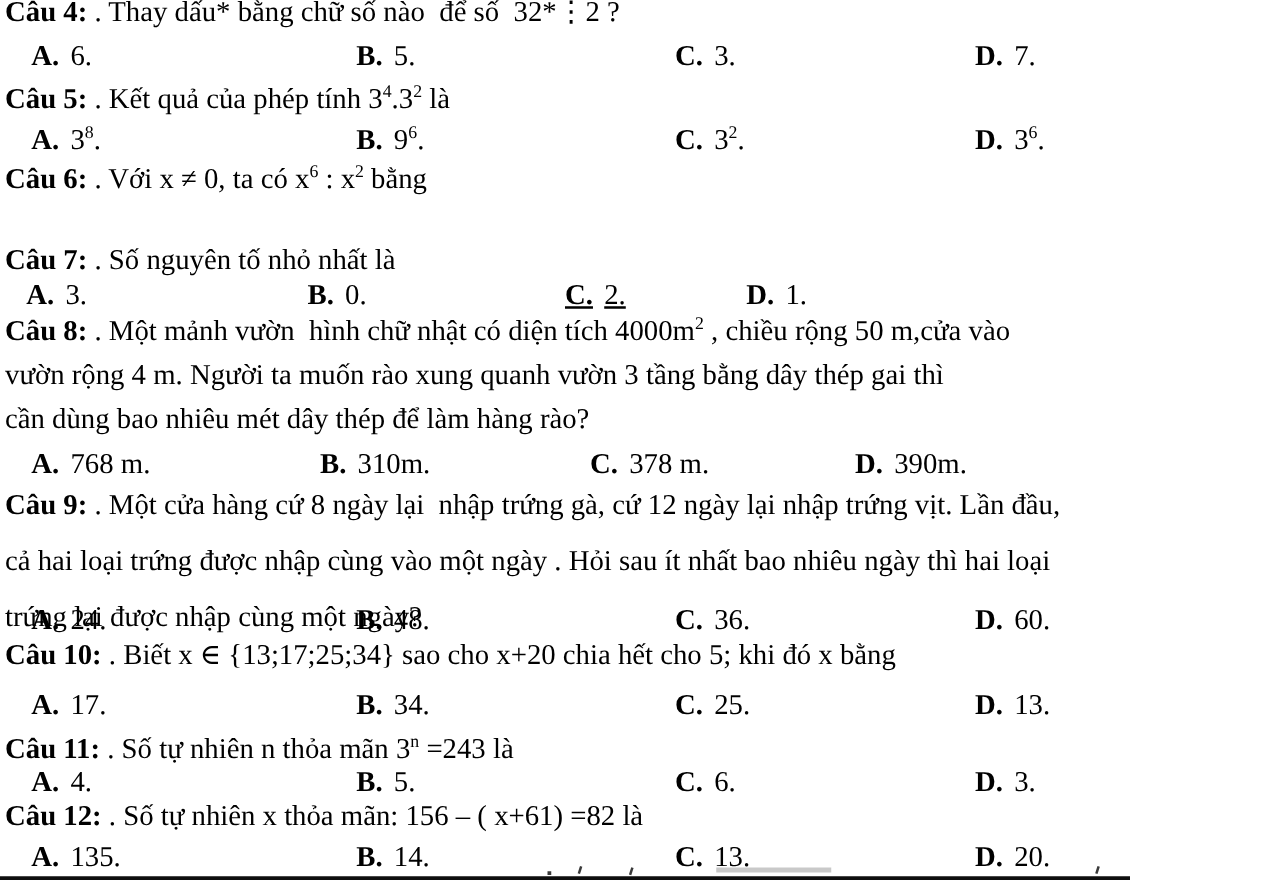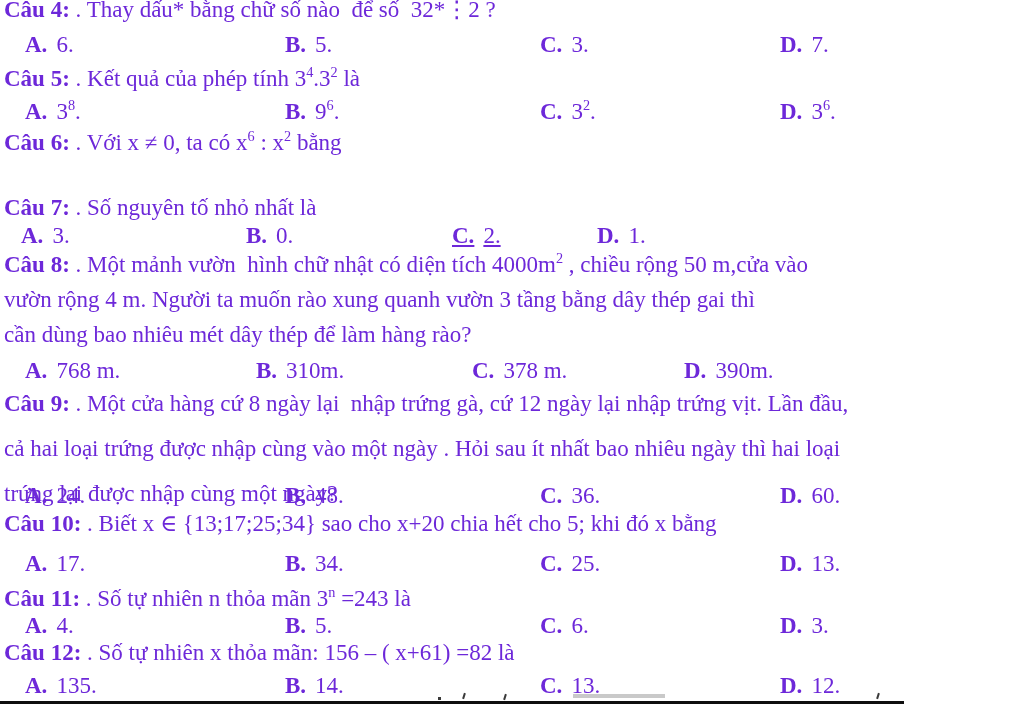--- a/index.html
+++ b/index.html
@@ -1,21 +1,21 @@
 <!DOCTYPE html>
 <html><head>
 <meta charset="utf-8">
 <style>
   html, body { margin: 0; padding: 0; background: #ffffff; overflow: hidden; }
   #page {
     position: relative;
     width: 904px;
     height: 705px;
     background: #ffffff;
-    color: #6d28d9;
+    color: #000000;
     font-family: "Liberation Serif", "DejaVu Serif", serif;
     overflow: hidden;
   }
   .qtext {
     position: absolute;
     left: 4px;
     width: 1014px;
     font-size: 23px;
     line-height: 33px;
     white-space: pre-wrap;
@@ -123,21 +123,21 @@
     <span class="opt"><b>B.</b><span>5.</span></span>
     <span class="opt"><b>C.</b><span>6.</span></span>
     <span class="opt"><b>D.</b><span>3.</span></span>
   </div>
 
   <div class="qtext" style="top:636px"><span class="qlabel">Câu 12:</span><span> . Số tự nhiên x thỏa mãn: 156 – ( x+61) =82 là</span></div>
   <div class="opts c-std" style="top:671px">
     <span class="opt"><b>A.</b><span>135.</span></span>
     <span class="opt"><b>B.</b><span>14.</span></span>
     <span class="opt"><b>C.</b><span>13.</span></span>
-    <span class="opt"><b>D.</b><span>12.</span></span>
+    <span class="opt"><b>D.</b><span>20.</span></span>
   </div>
 
   <div class="artifact" style="left:438px; top:697px; width:3px; height:3px;"></div>
   <div class="artifact" style="left:463px; top:693px; width:2px; height:6px; transform:rotate(18deg);"></div>
   <div class="artifact" style="left:504px; top:694px; width:2px; height:6px; transform:rotate(18deg);"></div>
   <div class="artifact gray" style="left:573px; top:694px; width:92px; height:4px;"></div>
   <div class="artifact" style="left:877px; top:693px; width:2px; height:6px; transform:rotate(18deg);"></div>
 
   <div class="rule"></div>
 

